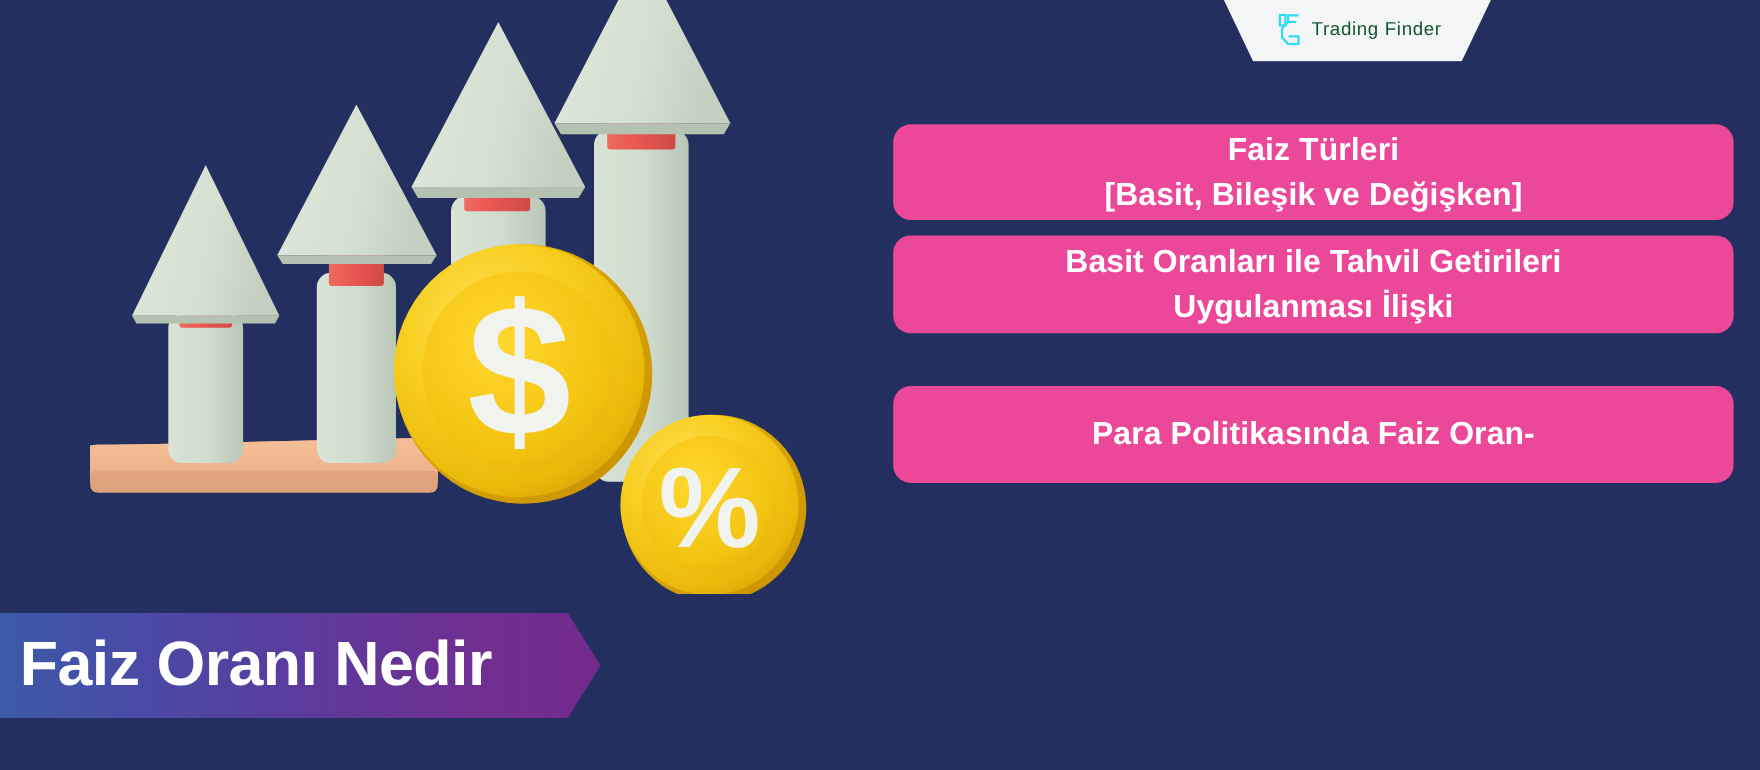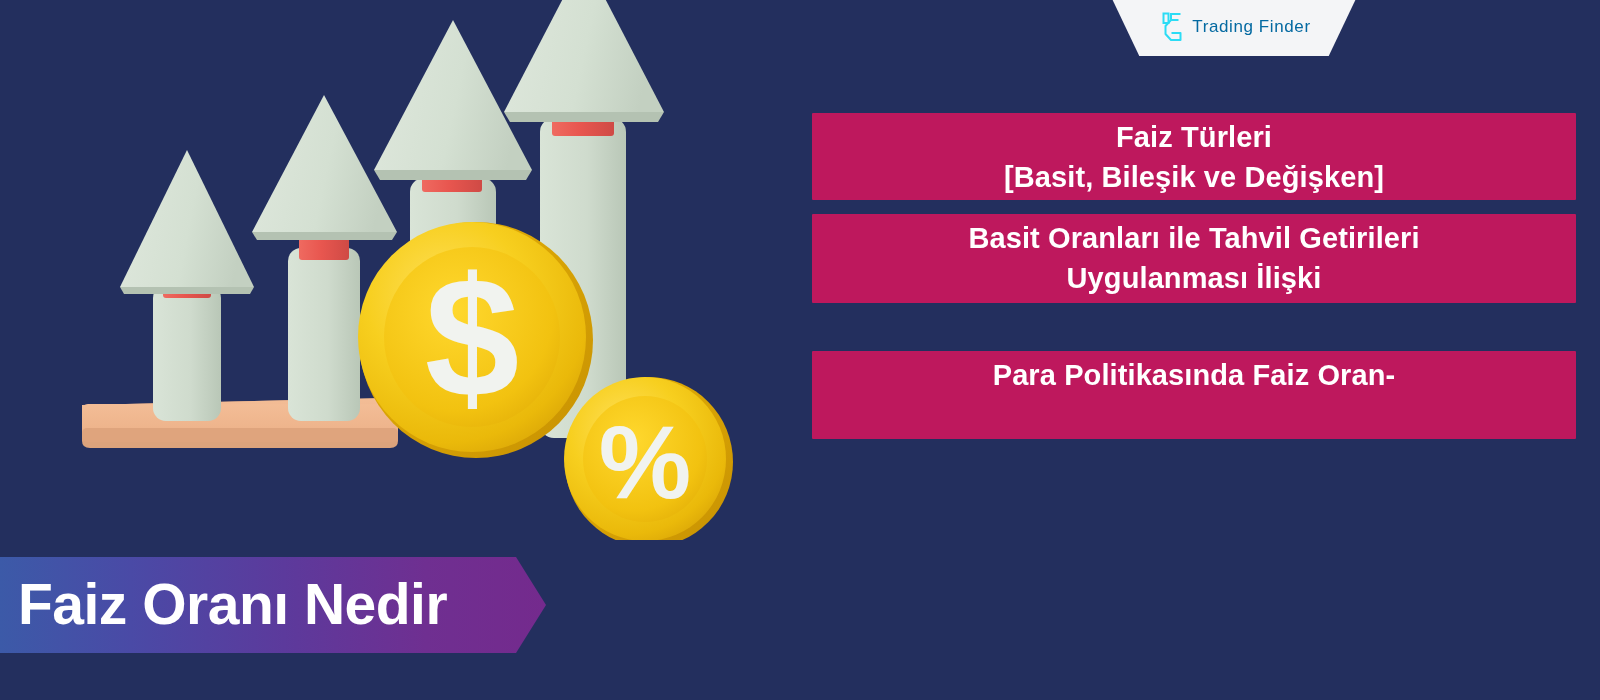--- a/index.html
+++ b/index.html
@@ -35,43 +35,44 @@
   .logo-mark {
     width: 26px;
     height: 30px;
     display: block;
     flex: 0 0 auto;
     margin-top: -2px;
   }
   .logo-text {
     font-size: 17px;
     letter-spacing: 0.6px;
-    color: #0369a1;
+    color: #14532d;
     font-family: "Liberation Sans", sans-serif;
     font-weight: 400;
     white-space: nowrap;
     margin-top: -2px;
   }
 
   
   .cards {
     position: absolute;
     left: 812px;
     top: 113px;
     width: 764px;
   }
   .card {
-    background: #be185d;
-    border-radius: 1px;
+    background: #ec4899;
+    border-radius: 16px;
     color: #ffffff;
     text-align: center;
     font-weight: bold;
     font-size: 29px;
     line-height: 1.38;
     display: flex;
+    align-items: center;
     justify-content: center;
     padding: 4px 14px;
     box-sizing: border-box;
     letter-spacing: 0.1px;
   }
   .card-1 { height: 87px; margin-bottom: 14px; }
   .card-2 { height: 89px; margin-bottom: 14px; }
   .card-3 { height: 88px; margin-top: 48px; }
   .card-line { display: block; }
 

